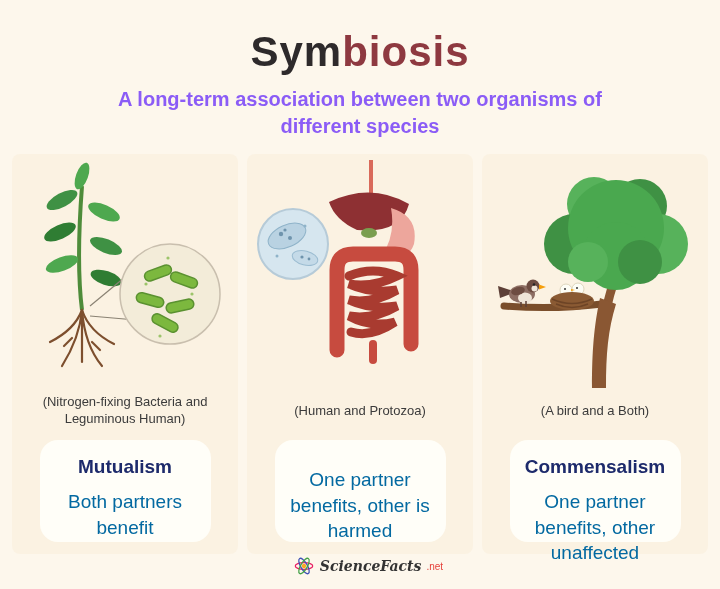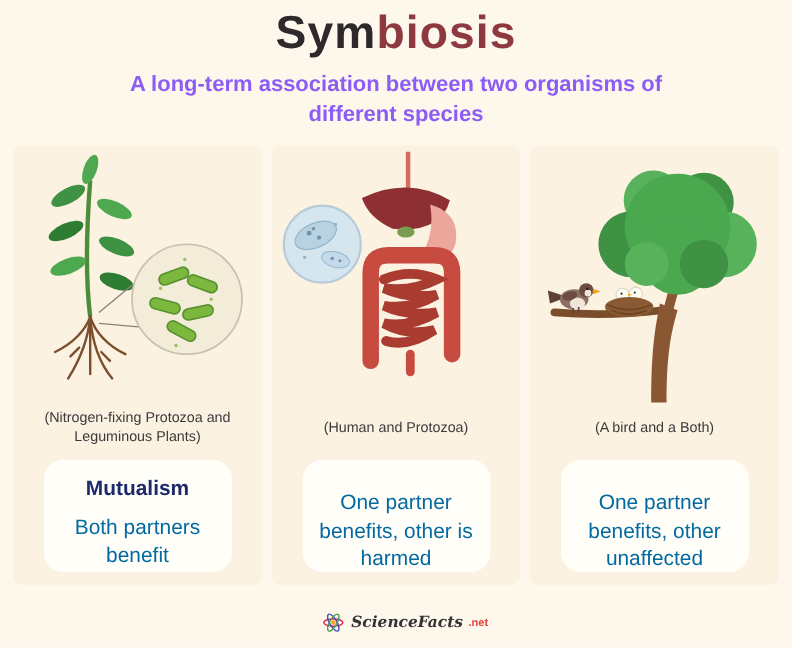--- a/index.html
+++ b/index.html
@@ -3,21 +3,21 @@
 <meta charset="utf-8">
 <style>
   html,body{margin:0;padding:0;}
   .page{
     width:720px;height:589px;
     background:#fdf7ec;
     font-family:"Liberation Sans",sans-serif;
     position:relative;overflow:hidden;
   }
   .title{
-    text-align:center;padding-top:8px;
+    text-align:center;padding-top:30px;
     font-size:42px;font-weight:bold;letter-spacing:1px;line-height:1.05;
   }
   .title .p1{color:#2e2a2b;}
   .title .p2{color:#8e3940;}
   .subtitle{
     margin:12px auto 0;width:560px;text-align:center;
     font-size:20px;font-weight:bold;color:#8b5cf6;line-height:1.35;
   }
   .columns{
     display:flex;justify-content:center;gap:9px;
@@ -42,21 +42,21 @@
   .card .heading{margin:0;font-size:19px;font-weight:bold;color:#1d2a6b;}
   .card .desc{margin:11px 0 0;font-size:19px;color:#0369a1;line-height:1.35;}
   .footer{
     position:absolute;left:16px;right:0;bottom:12px;
     display:flex;align-items:center;justify-content:center;gap:5px;
   }
   .brand{
     font-family:"DejaVu Serif",serif;font-style:italic;font-weight:bold;
     font-size:14px;color:#333;
   }
-  .tld{font-size:10px;font-weight:bold;color:#e5413a;}
+  .tld{font-size:10px;font-weight:normal;color:#e5413a;}
 </style>
 </head>
 <body>
 
 <div class="page">
 
   <div class="title">
     <span class="p1">Sym</span><span class="p2">biosis</span>
   </div>
 
@@ -97,21 +97,21 @@
             <rect x="133" y="160" width="28" height="10" rx="5" transform="rotate(28 147 165)"></rect>
           </g>
           <g fill="#9cc46a">
             <circle cx="150" cy="100" r="1.6"></circle>
             <circle cx="128" cy="126" r="1.6"></circle>
             <circle cx="174" cy="136" r="1.6"></circle>
             <circle cx="142" cy="178" r="1.6"></circle>
           </g>
         </g>
       </svg>
-      <div class="caption">(Nitrogen-fixing Protozoa and Leguminous Plants)</div>
+      <div class="caption">(Nitrogen-fixing Bacteria and Leguminous Human)</div>
       <div class="card">
         <div class="heading">Mutualism</div>
         <p class="desc">Both partners benefit</p>
       </div>
     </div>
 
     <div class="column">
       <svg class="illustration" viewBox="0 0 214 232">
         <g>
           <path d="M118 2 L118 48" stroke="#d96a5a" stroke-width="4"></path>
@@ -174,20 +174,21 @@
           <ellipse cx="30" cy="133" rx="7" ry="4" fill="#6d4c41" transform="rotate(-15 30 133)"></ellipse>
           <circle cx="45" cy="128" r="6.5" fill="#6d4c41"></circle>
           <circle cx="46.5" cy="130.5" r="3" fill="#efe5d8"></circle>
           <path d="M51 126.5 L58 129 L51 131.5 Z" fill="#f59e0b"></path>
           <circle cx="46" cy="126.5" r="1.2" fill="#222"></circle>
           <path d="M33 144 L33 149 M38 143 L38 149" stroke="#5d4037" stroke-width="1.5"></path>
         </g>
       </svg>
       <div class="caption">(A bird and a Both)</div>
       <div class="card">
+        <div class="heading">Commensalism</div>
         <p class="desc">One partner benefits, other unaffected</p>
       </div>
     </div>
 
   </div>
 
   <div class="footer">
     <svg width="22" height="22" viewBox="0 0 24 24">
       <ellipse cx="12" cy="12" rx="9.5" ry="3.6" fill="none" stroke="#e91e63" stroke-width="1.4"></ellipse>
       <ellipse cx="12" cy="12" rx="9.5" ry="3.6" fill="none" stroke="#3f51b5" stroke-width="1.4" transform="rotate(60 12 12)"></ellipse>

